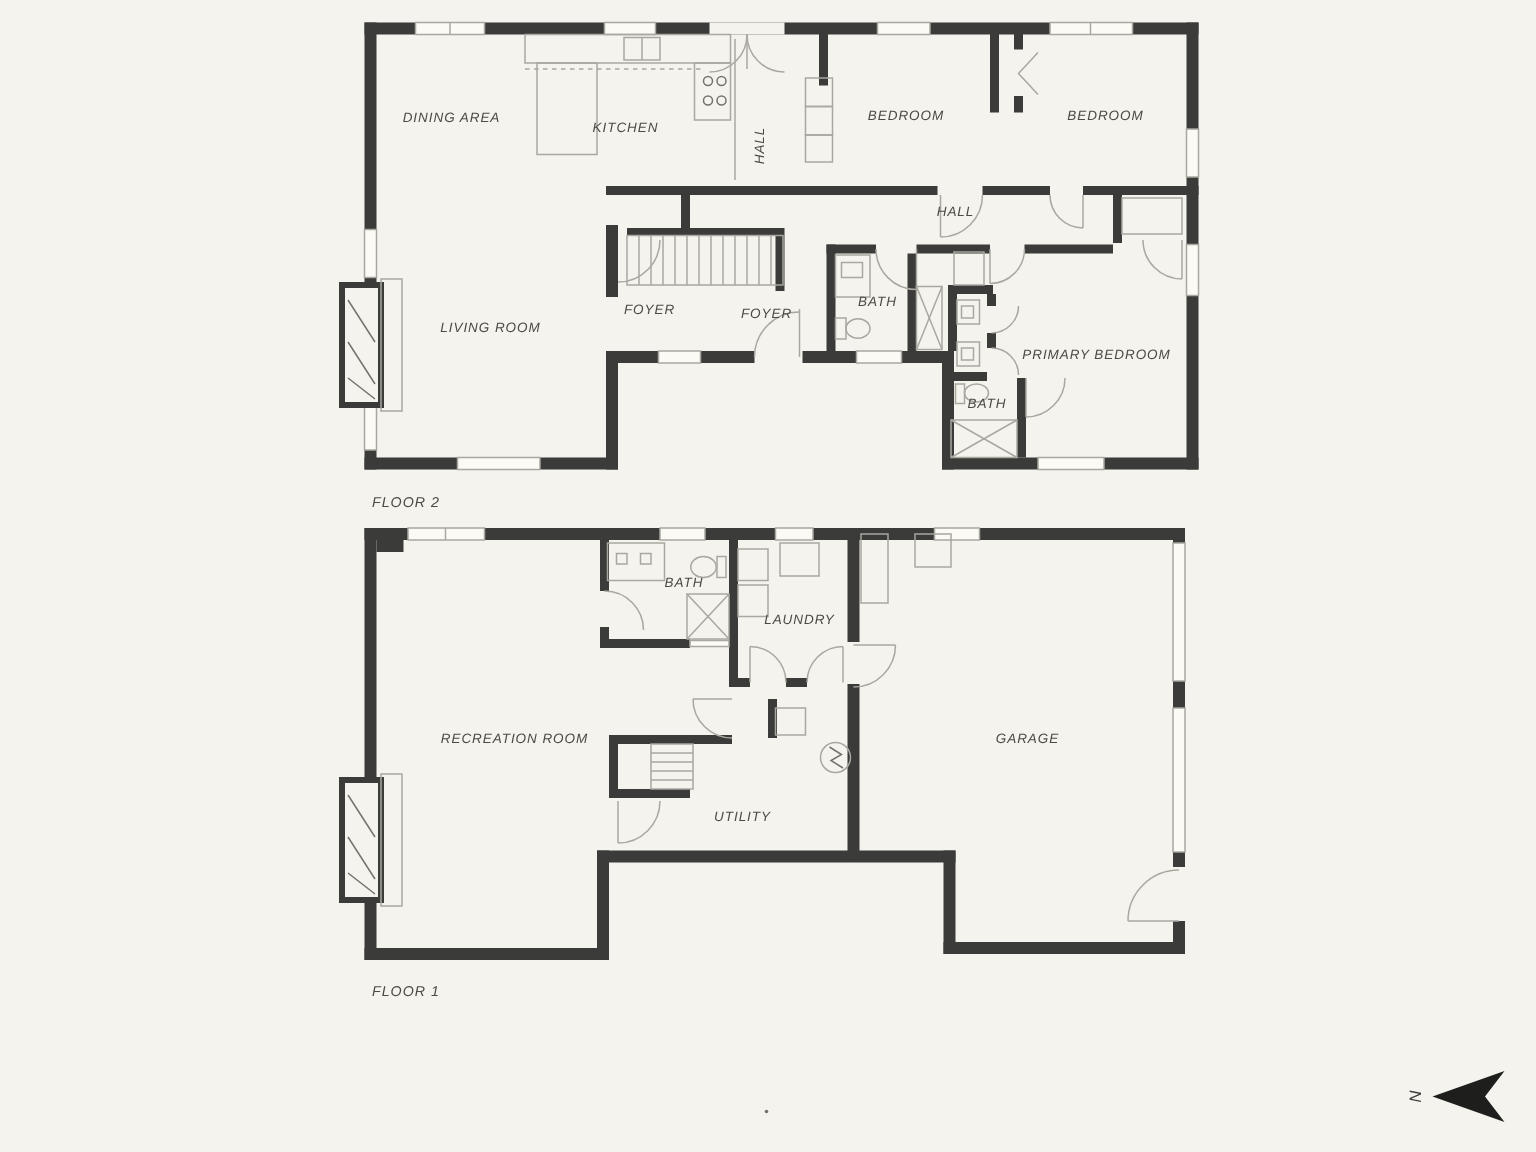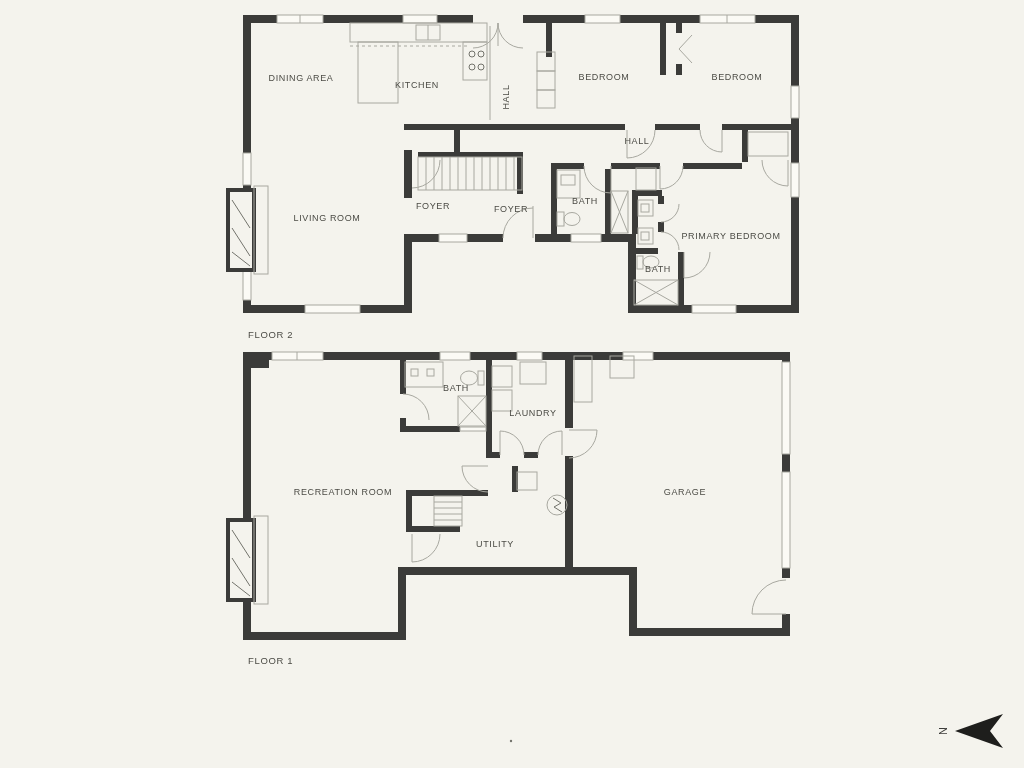--- a/index.html
+++ b/index.html
@@ -1,21 +1,21 @@
 <!DOCTYPE html>
 <html style="--background: #f4f3ed; --wall: #3b3b39; --line: #a8a8a0; --line_dark: #73736c; --text: #4b4b45; --compass: #1e1e1c;"><head>
 <meta charset="utf-8">
 <style>
   :root{
     --background:#f4f3ed; --wall:#3b3b39; --line:#a8a8a0; --line_dark:#73736c;
     --text:#4b4b45; --compass:#1e1e1c;
   }
   html,body{margin:0;padding:0;}
   body{background:var(--background);font-family:"Liberation Sans",sans-serif;}
-  .stage{position:relative;width:1024px;height:768px;background:var(--background);overflow:hidden;}
+  .stage{position:relative;width:1024px;height:768px;background:var(--background);overflow:hidden;font-style:italic;}
   svg{display:block;}
   .w{fill:var(--wall);}
   .win{fill:#fbfaf5;stroke:var(--line);stroke-width:1;}
   .open{fill:var(--background);stroke:none;}
   .fix{fill:none;stroke:var(--line);stroke-width:1;}
   .fixd{fill:none;stroke:var(--line_dark);stroke-width:1;}
   .arc{fill:none;stroke:var(--line);stroke-width:1;}
   .hearth{fill:none;stroke:var(--line);stroke-width:1;}
   .fp{fill:var(--background);stroke:var(--wall);stroke-width:4;}
   text{font-family:"Liberation Sans",sans-serif;font-size:9px;letter-spacing:.07em;fill:var(--text);}

